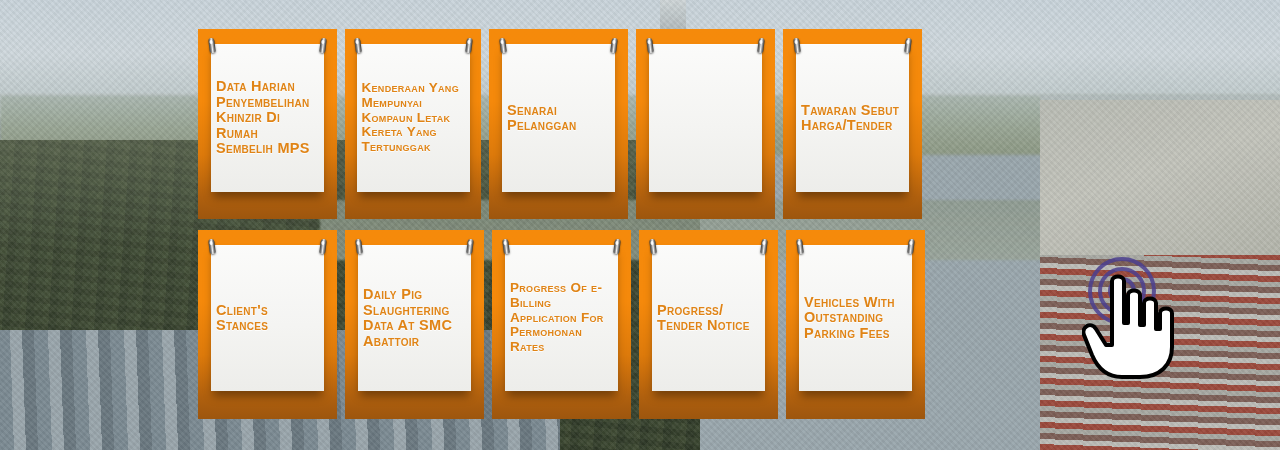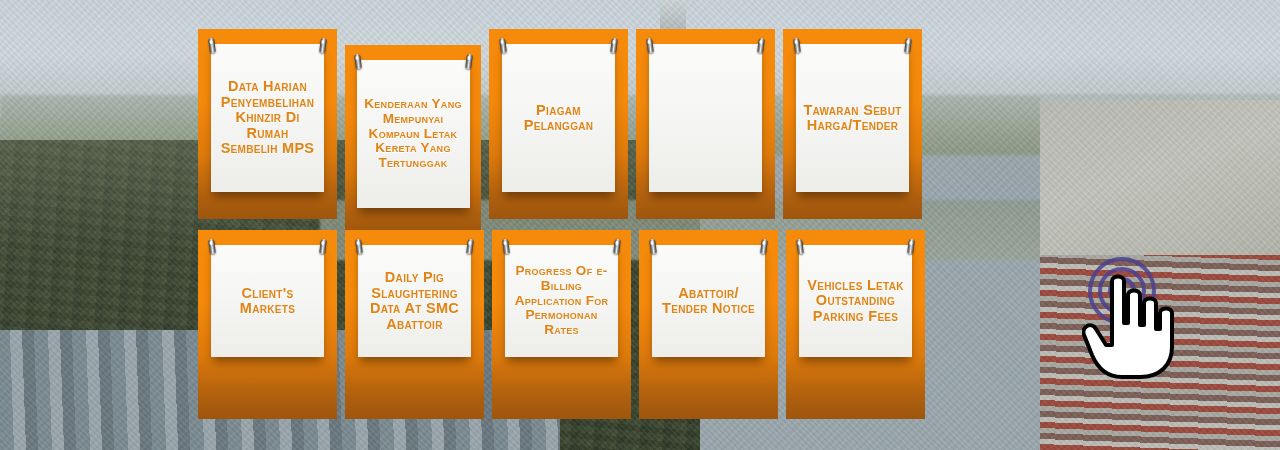--- a/index.html
+++ b/index.html
@@ -88,43 +88,43 @@
     background:linear-gradient(180deg,
         #F58A0B 0%,
         #F5890B 38%,
         #DD7A0B 66%,
         #B0600E 88%,
         #9d560e 100%);
     display:flex; align-items:flex-start; justify-content:center;
     overflow:visible;
   }
   .card:last-child { margin-right:12px; }
-  .card-2 { width:136px;margin-top:16px; }
+  .card-2 { width:136px; }
 
   
   .sheet {
     position:relative;
     margin-top:15px;
     width:113px; height:148px;
     background:linear-gradient(180deg,#fbfbfa 0%,#f4f4f2 55%,#ededea 100%);
     box-shadow: 0 7px 9px -2px rgba(0,0,0,.38), 0 1px 0 rgba(255,255,255,.5) inset;
     display:flex; align-items:center; justify-content:center;
     padding:4px 5px;
   }
-  .sheet-2 { height:112px; }
+  .sheet-2 { height:146px; }
 
   .sheet-text {
     font-family:"Liberation Sans", sans-serif;
     font-variant:small-caps;
     font-weight:bold;
     font-size:14.5px;
     line-height:15.5px;
     letter-spacing:.3px;
     color:#E08416;
-    text-align:center;
+    text-align:left;
     text-shadow:0 1px 0 rgba(255,255,255,.85);
     width:100%;
   }
   .ts-sm { font-size:13.5px; line-height:14.8px; }
 
   
   .pin {
     position:absolute; top:-6px; width:6px; height:15px;
     border-radius:3px 3px 2px 2px;
     background:linear-gradient(90deg,#3b3b3b 0%,#8e8e8e 30%,#f2f2f2 50%,#9a9a9a 70%,#2e2e2e 100%);
@@ -196,21 +196,21 @@
         <span class="pin pin-l"></span>
         <span class="pin pin-r"></span>
         <div class="sheet-text ts-sm">Kenderaan Yang Mempunyai Kompaun Letak Kereta Yang Tertunggak</div>
       </div>
     </div>
 
     <div class="card">
       <div class="sheet">
         <span class="pin pin-l"></span>
         <span class="pin pin-r"></span>
-        <div class="sheet-text">Piagam Pelanggan</div>
+        <div class="sheet-text">Senarai Pelanggan</div>
       </div>
     </div>
 
     <div class="card">
       <div class="sheet">
         <span class="pin pin-l"></span>
         <span class="pin pin-r"></span>
       </div>
     </div>
 
@@ -222,21 +222,21 @@
       </div>
     </div>
   </div>
 
   <div class="row row-2">
 
     <div class="card">
       <div class="sheet sheet-2">
         <span class="pin pin-l"></span>
         <span class="pin pin-r"></span>
-        <div class="sheet-text">Client's Markets</div>
+        <div class="sheet-text">Client's Stances</div>
       </div>
     </div>
 
     <div class="card">
       <div class="sheet sheet-2">
         <span class="pin pin-l"></span>
         <span class="pin pin-r"></span>
         <div class="sheet-text">Daily Pig Slaughtering Data At SMC Abattoir</div>
       </div>
     </div>
@@ -247,29 +247,29 @@
         <span class="pin pin-l"></span>
         <span class="pin pin-r"></span>
         <div class="sheet-text ts-sm">Progress Of e-Billing Application For Permohonan Rates</div>
       </div>
     </div>
 
     <div class="card">
       <div class="sheet sheet-2">
         <span class="pin pin-l"></span>
         <span class="pin pin-r"></span>
-        <div class="sheet-text">Abattoir/ Tender Notice</div>
-      </div>
-    </div>
-
-    <div class="card">
-      <div class="sheet sheet-2">
-        <span class="pin pin-l"></span>
-        <span class="pin pin-r"></span>
-        <div class="sheet-text">Vehicles Letak Outstanding Parking Fees</div>
+        <div class="sheet-text">Progress/ Tender Notice</div>
+      </div>
+    </div>
+
+    <div class="card">
+      <div class="sheet sheet-2">
+        <span class="pin pin-l"></span>
+        <span class="pin pin-r"></span>
+        <div class="sheet-text">Vehicles With Outstanding Parking Fees</div>
       </div>
     </div>
   </div>
 </div>
 
 <div id="cursor">
   <div class="ripple">
     <span class="r1"></span>
       <span class="r2"></span>
       <span class="r3"></span>

